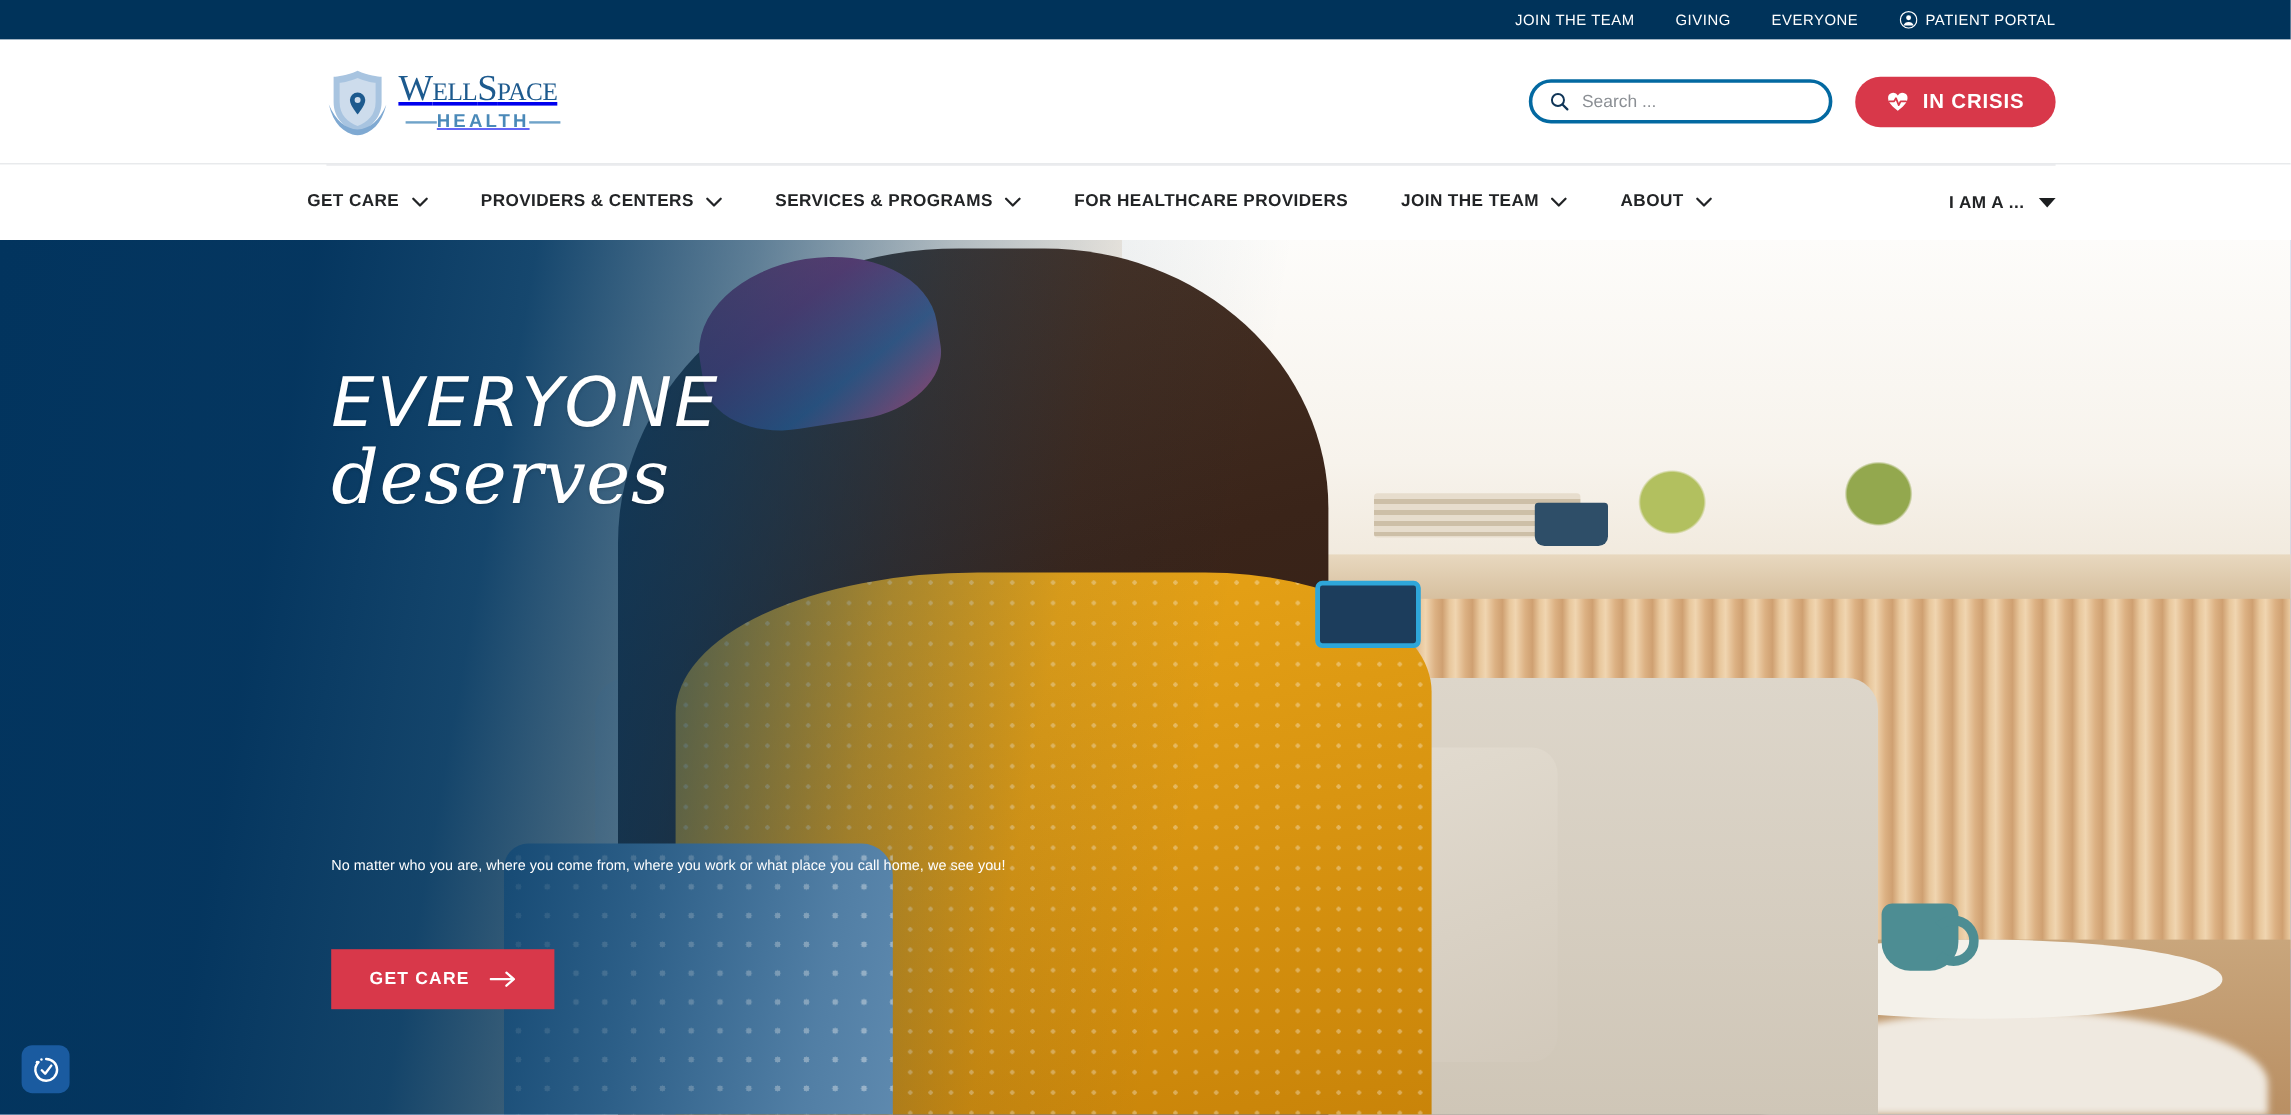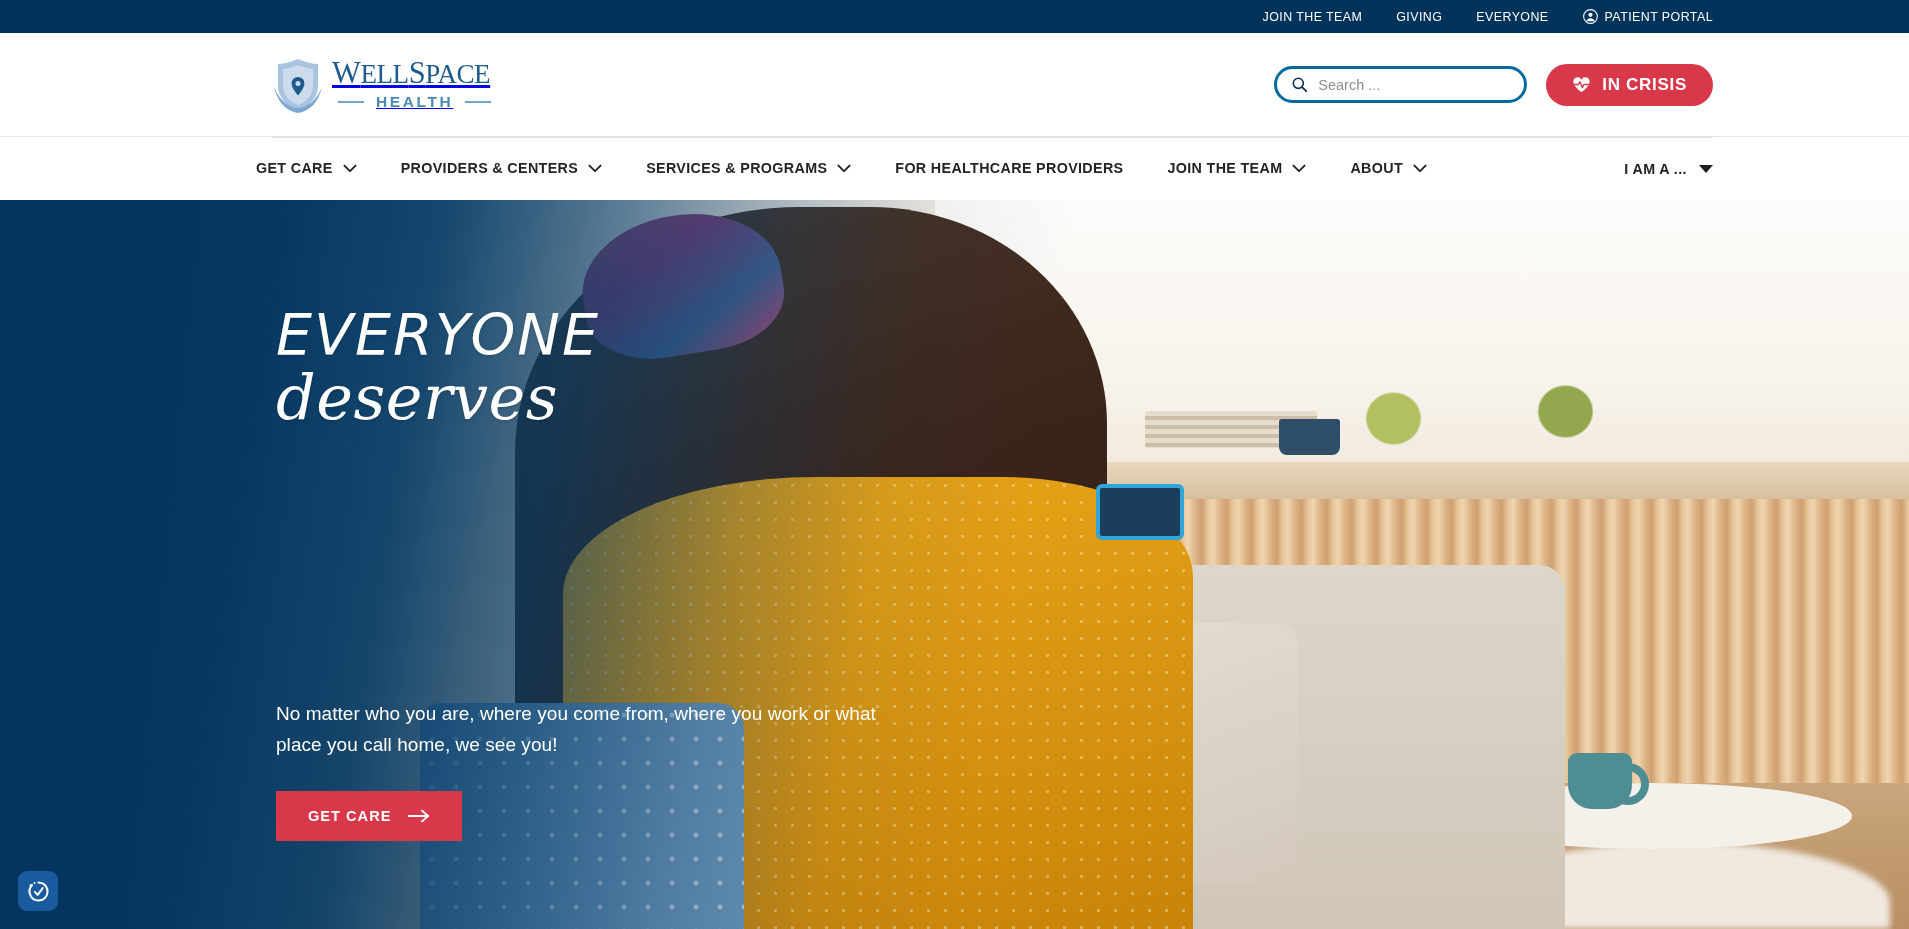--- a/index.html
+++ b/index.html
@@ -53,23 +53,23 @@
   .logo-mark { width: 52px; height: 56px; flex: none; }
   .logo-text { display: flex; flex-direction: column; margin-left: 8px; }
   .logo-word {
     font-family: "Liberation Serif", serif;
     font-size: 30.5px;
     color: #1d5a8e;
     letter-spacing: -0.4px;
     line-height: 1;
     font-weight: 400;
   }
-  .logo-word .sm { font-size: 27px; }
+  .logo-word .sm { font-size: 21px; }
   .logo-sub {
-    display: flex; align-items: center; gap: 12px;
+    display: flex; align-items: center; gap: 0;
     margin-top: 4px; padding-left: 6px;
   }
   .logo-rule { height: 2px; background: #6fa3c9; flex: 1 1 auto; min-width: 26px; }
   .logo-health {
     font-size: 15.5px; letter-spacing: 2.6px; color: #4a89b8;
     font-weight: 700; font-family: "Liberation Sans", sans-serif;
   }
 
   .header-right {
     margin-left: auto; display: flex; align-items: center; gap: 19px;
@@ -266,22 +266,22 @@
     max-width: 620px;
   }
   .hero-headline .caps {
     font-family: "DejaVu Sans", sans-serif;
     font-style: italic; font-weight: 400;
     letter-spacing: 2px; font-size: 57px;
   }
   .hero-headline .l2 { display: block; margin-top: 6px; margin-left: 4px; }
 
   .hero-sub {
-    position: absolute; left: 276px; top: 499px;
-    color: #ffffff; font-size: 19px; line-height: 1.62;
+    position: absolute; left: 276px; top: 512px;
+    color: #ffffff; font-size: 12px; line-height: 1.62;
     max-width: 616px; letter-spacing: 0.05px;
   }
   .getcare-btn {
     position: absolute; left: 276px; top: 591px;
     height: 50px; background: #d8384a; border: 0; color: #fff;
     display: flex; align-items: center; gap: 17px; padding: 0 32px;
     font-size: 14.6px; font-weight: 700; letter-spacing: 1px; cursor: pointer;
     font-family: "Liberation Sans", sans-serif;
   }
   .arrow-icon { width: 22px; height: 14px; flex: none; }

